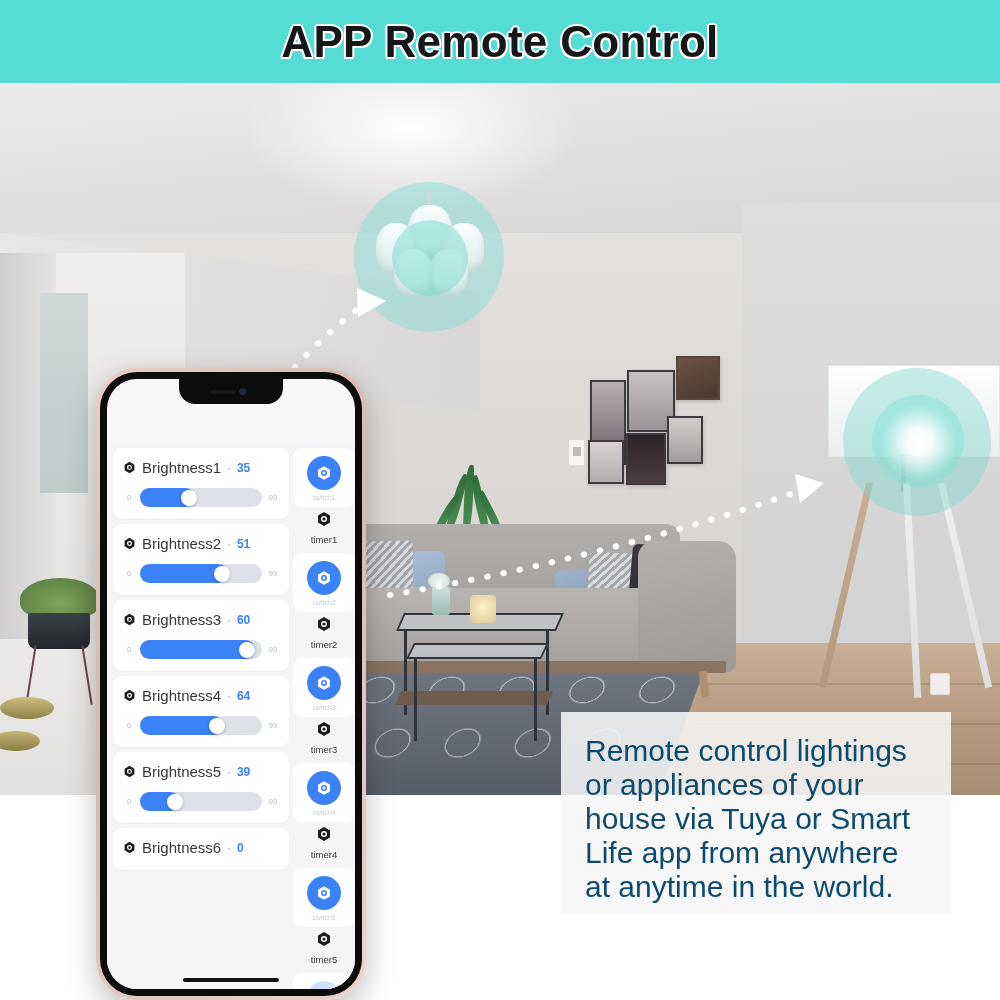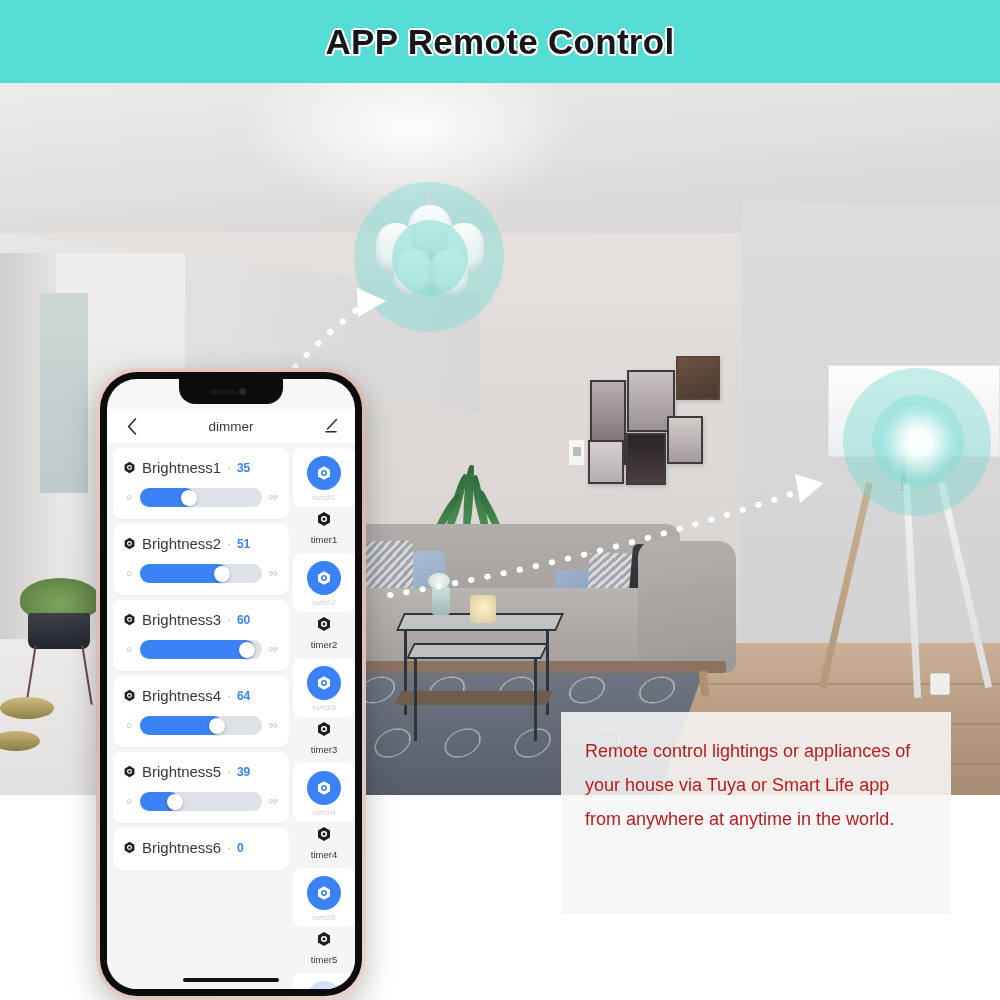--- a/index.html
+++ b/index.html
@@ -23,21 +23,21 @@
   .header-banner {
     position: absolute;
     left: 0; top: 0;
     width: 1000px; height: 83px;
     background: #55dcd5;
     display: flex;
     align-items: center;
     justify-content: center;
   }
   .header-title {
-    font-size: 35px;
+    font-size: 44px;
     font-weight: bold;
     color: #17171a;
     letter-spacing: 0.3px;
     text-shadow:
        2px 0 0 #fff, -2px 0 0 #fff, 0 2px 0 #fff, 0 -2px 0 #fff,
        1.5px 1.5px 0 #fff, -1.5px 1.5px 0 #fff,
        1.5px -1.5px 0 #fff, -1.5px -1.5px 0 #fff;
   }
 
   
@@ -365,23 +365,23 @@
 
   
   .caption-box {
     position: absolute;
     left: 561px; top: 712px;
     width: 390px; height: 202px;
     background: rgba(246,246,246,.88);
     padding: 22px 24px 0 24px;
   }
   .caption-text {
-    font-size: 18px;
+    font-size: 30px;
     line-height: 34px;
-    color: #b91c1c;
+    color: #0c4a6e;
     white-space: pre-line;
   }
 
   
   .phone {
     position: absolute;
     left: 96px; top: 368px;
     width: 270px; height: 632px;
   }
   .phone-outer {
@@ -638,34 +638,20 @@
     <div class="phone-outer"></div>
     <div class="phone-bezel"></div>
     <div class="phone-screen">
 
       <div class="notch">
         <div class="notch-spk"></div>
         <div class="notch-cam"></div>
       </div>
 
 
-      <div class="navbar">
-        <div class="nav-back">
-          <svg width="10" height="17" viewBox="0 0 10 17">
-            <path d="M8.5 1 L1.6 8.5 L8.5 16" stroke="#2c2c2e" stroke-width="1.6" fill="none" stroke-linecap="round" stroke-linejoin="round"></path>
-          </svg>
-        </div>
-        <div class="nav-title">dimmer</div>
-        <div class="nav-edit">
-          <svg width="16" height="16" viewBox="0 0 16 16">
-            <path d="M14.5 1.5 L5.5 11" stroke="#2c2c2e" stroke-width="1.5" fill="none" stroke-linecap="round"></path>
-            <path d="M4 13.8 L14 13.8" stroke="#2c2c2e" stroke-width="1.5" fill="none" stroke-linecap="round"></path>
-          </svg>
-        </div>
-      </div>
 
       <div class="content">
 
         <div class="col-left">
 
           <div class="bright-card">
             <div class="bright-head">
               <svg class="gear-svg" viewBox="0 0 24 24">
                 <path d="M12 1.5 L21 6.75 L21 17.25 L12 22.5 L3 17.25 L3 6.75 Z" fill="#1d1d1f"></path>
                 <circle cx="12" cy="12" r="4.6" fill="#ffffff"></circle>

